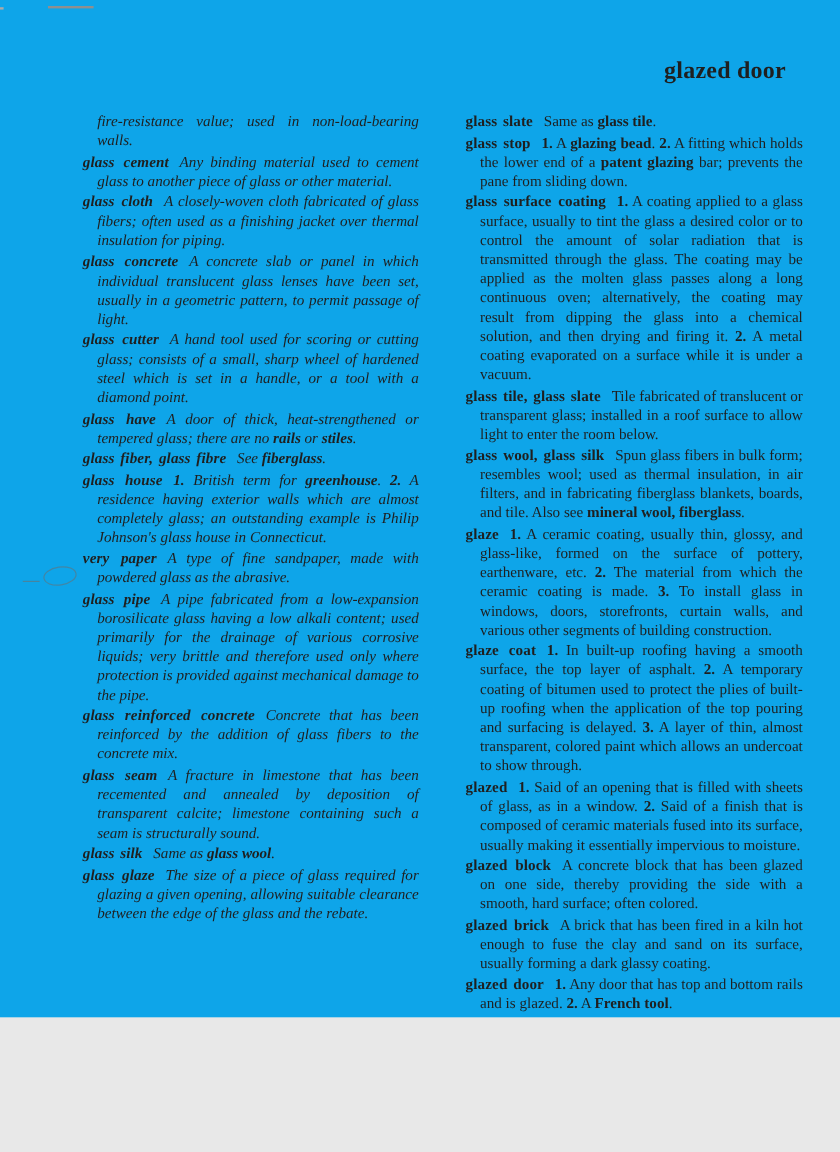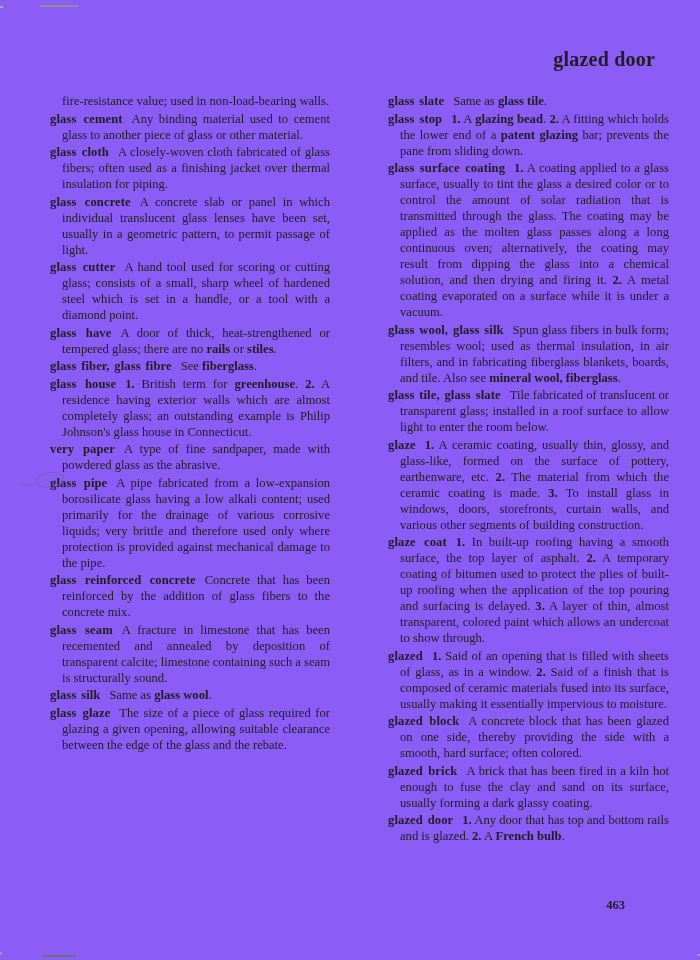--- a/index.html
+++ b/index.html
@@ -1,26 +1,26 @@
 <!DOCTYPE html>
 <html lang="en"><head>
 <meta charset="utf-8">
 <style>
   html,body { margin:0; padding:0; background:#e8e8e8; }
   .page {
-    position:relative; width:700px; height:960px;
-    background:#8b5cf6; overflow:hidden;
+    position:relative; width:700px; height:848px;
+    background:#0ea5e9; overflow:hidden;
     font-family:"Liberation Serif", serif; color:#1f1f1f;
   }
   .running-head {
     position:absolute; top:48px; right:45px;
     font-weight:bold; font-size:20px; letter-spacing:0.2px;
   }
   .col { position:absolute; top:93px; }
-  .col-left  { left:50px;  width:280px; }
+  .col-left  { left:69px;  width:280px;font-style:italic; }
   .col-right { left:388px; width:281px; }
   .entry {
     margin:0 0 1.5px 0;
     font-size:12.6px; line-height:16px;
     text-align:justify;
     padding-left:12px; text-indent:-12px;
     hyphens:auto; -webkit-hyphens:auto;
   }
   .entry.cont { text-indent:0; }
   .hw { font-weight:bold; margin-right:9px; word-spacing:1.5px; letter-spacing:0.1px; }
@@ -69,28 +69,28 @@
       <p class="entry"><span class="hw">glass pipe</span>A pipe fabricated from a low-expansion borosilicate glass having a low alkali content; used primarily for the drainage of various corrosive liquids; very brittle and therefore used only where protection is provided against mechanical damage to the pipe.</p>
       <p class="entry"><span class="hw">glass reinforced concrete</span>Concrete that has been reinforced by the addition of glass fibers to the concrete mix.</p>
       <p class="entry"><span class="hw">glass seam</span>A fracture in limestone that has been recemented and annealed by deposition of transparent calcite; limestone containing such a seam is structurally sound.</p>
       <p class="entry"><span class="hw">glass silk</span>Same as <b>glass wool</b>.</p>
       <p class="entry"><span class="hw">glass glaze</span>The size of a piece of glass required for glazing a given opening, allowing suitable clearance between the edge of the glass and the rebate.</p>
     </div>
   <div class="col col-right" id="col-right">
       <p class="entry"><span class="hw">glass slate</span>Same as <b>glass tile</b>.</p>
       <p class="entry"><span class="hw">glass stop</span><b>1.</b> A <b>glazing bead</b>. <b>2.</b> A fitting which holds the lower end of a <b>patent glazing</b> bar; prevents the pane from sliding down.</p>
       <p class="entry"><span class="hw">glass surface coating</span><b>1.</b> A coating applied to a glass surface, usually to tint the glass a desired color or to control the amount of solar radiation that is transmitted through the glass. The coating may be applied as the molten glass passes along a long continuous oven; alternatively, the coating may result from dipping the glass into a chemical solution, and then drying and firing it. <b>2.</b> A metal coating evaporated on a surface while it is under a vacuum.</p>
+      <p class="entry"><span class="hw">glass tile, glass slate</span>Tile fabricated of translucent or transparent glass; installed in a roof surface to allow light to enter the room below.</p>
       <p class="entry"><span class="hw">glass wool, glass silk</span>Spun glass fibers in bulk form; resembles wool; used as thermal insulation, in air filters, and in fabricating fiberglass blankets, boards, and tile. Also see <b>mineral wool, fiberglass</b>.</p>
-      <p class="entry"><span class="hw">glass tile, glass slate</span>Tile fabricated of translucent or transparent glass; installed in a roof surface to allow light to enter the room below.</p>
       <p class="entry"><span class="hw">glaze</span><b>1.</b> A ceramic coating, usually thin, glossy, and glass-like, formed on the surface of pottery, earthenware, etc. <b>2.</b> The material from which the ceramic coating is made. <b>3.</b> To install glass in windows, doors, storefronts, curtain walls, and various other segments of building construction.</p>
       <p class="entry"><span class="hw">glaze coat</span><b>1.</b> In built-up roofing having a smooth surface, the top layer of asphalt. <b>2.</b> A temporary coating of bitumen used to protect the plies of built-up roofing when the application of the top pouring and surfacing is delayed. <b>3.</b> A layer of thin, almost transparent, colored paint which allows an undercoat to show through.</p>
       <p class="entry"><span class="hw">glazed</span><b>1.</b> Said of an opening that is filled with sheets of glass, as in a window. <b>2.</b> Said of a finish that is composed of ceramic materials fused into its surface, usually making it essentially impervious to moisture.</p>
       <p class="entry"><span class="hw">glazed block</span>A concrete block that has been glazed on one side, thereby providing the side with a smooth, hard surface; often colored.</p>
       <p class="entry"><span class="hw">glazed brick</span>A brick that has been fired in a kiln hot enough to fuse the clay and sand on its surface, usually forming a dark glassy coating.</p>
-      <p class="entry"><span class="hw">glazed door</span><b>1.</b> Any door that has top and bottom rails and is glazed. <b>2.</b> A <b>French bulb</b>.</p>
+      <p class="entry"><span class="hw">glazed door</span><b>1.</b> Any door that has top and bottom rails and is glazed. <b>2.</b> A <b>French tool</b>.</p>
     </div>
 
   <div class="pencil-ellipse"></div>
   <div class="pencil-dash"></div>
 
   <div class="pageno">463</div>
 
   <div class="art art-bottom-line"></div>
   <div class="art art-bl-tick"></div>
   <div class="art art-br-tick"></div>

